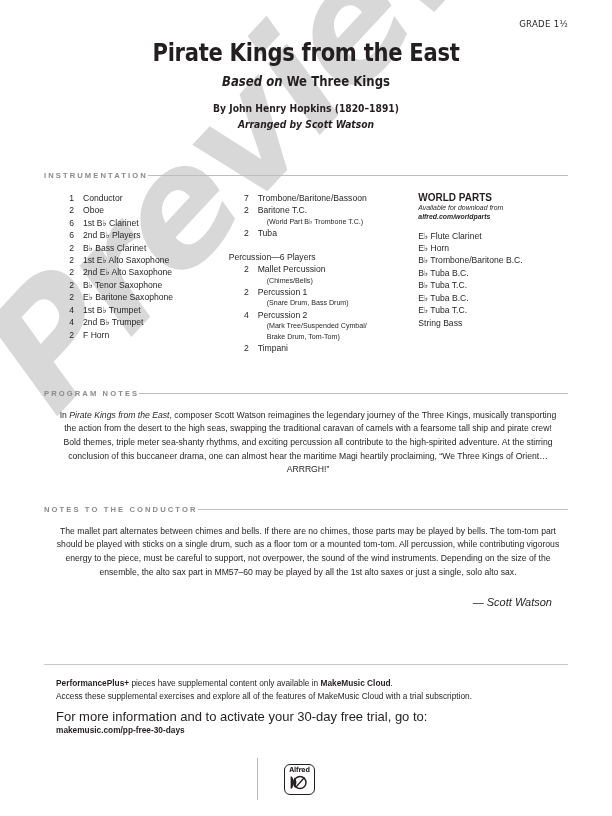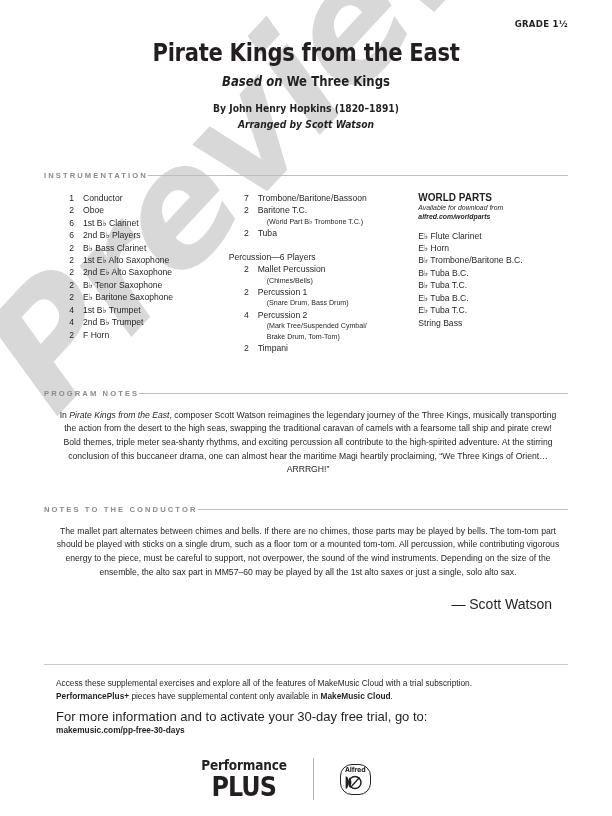--- a/index.html
+++ b/index.html
@@ -50,21 +50,21 @@
     z-index: 2;
     width: 612px;
     height: 816px;
     box-sizing: border-box;
     padding: 0 44px;
   }
 
   .grade {
     text-align: right;
     font-family: "DejaVu Sans Condensed", "Liberation Sans Narrow", "Liberation Sans", sans-serif;
-    font-weight: 700;
+    font-weight: 400;
     font-size: 9.5px;
     letter-spacing: 0.3px;
     color: #231f20;
     padding-top: 18px;
   }
 
   .title-block {
     text-align: center;
     margin-top: 10px;
   }
@@ -188,21 +188,22 @@
     line-height: 13.6px;
     color: #231f20;
     padding-left: 12px;
     padding-right: 8px;
     margin-top: 11px;
     text-align: center;
   }
   .prose em { font-style: italic; }
   .signature {
     text-align: right;
-    font-size: 14px;
+    font-size: 11px;
+    font-style: italic;
     margin-top: 17px;
     padding-right: 16px;
   }
 
   
   #footer {
     position: absolute;
     left: 44px;
     right: 44px;
     top: 664px;
@@ -260,21 +261,21 @@
   }
   .logo-sep {
     width: 1px;
     height: 42px;
     background: #b5b5b5;
   }
   .alfred-logo {
     width: 31px;
     height: 31px;
     border: 1.6px solid #231f20;
-    border-radius: 12px;
+    border-radius: 6px;
     display: flex;
     flex-direction: column;
     align-items: center;
     justify-content: flex-start;
     padding-top: 1px;
     box-sizing: border-box;
   }
   .alfred-word {
     font-family: "DejaVu Sans Condensed", "Liberation Sans Narrow", "Liberation Sans", sans-serif;
     font-weight: 700;
@@ -428,31 +429,27 @@
   <div class="section-head" id="conductor-notes-head">
     <span class="sh-label">NOTES TO THE CONDUCTOR</span>
     <span class="sh-rule"></span>
   </div>
   <div class="prose">The mallet part alternates between chimes and bells. If there are no chimes, those parts may be played by bells. The tom-tom part should be played with sticks on a single drum, such as a floor tom or a mounted tom-tom. All percussion, while contributing vigorous energy to the piece, must be careful to support, not overpower, the sound of the wind instruments. Depending on the size of the ensemble, the alto sax part in MM57–60 may be played by all the 1st alto saxes or just a single, solo alto sax.</div>
   <div class="signature">— Scott Watson</div>
 
   <div id="footer">
     <div class="footer-rule"></div>
 
+    <div class="footer-text"><b>PerformancePlus+</b><span> pieces have supplemental content only available in </span><b>MakeMusic Cloud</b><span>.</span></div>
     <div class="footer-text">Access these supplemental exercises and explore all of the features of MakeMusic Cloud with a trial subscription.</div>
-    <div class="footer-text"><b>PerformancePlus+</b><span> pieces have supplemental content only available in </span><b>MakeMusic Cloud</b><span>.</span></div>
 
     <div class="footer-text-2">For more information and to activate your 30-day free trial, go to:</div>
     <div class="footer-text footer-url">makemusic.com/pp-free-30-days</div>
 
     <div class="logos">
-      <div class="pp-logo">
-        <span class="pp-top">Performance</span>
-        <span class="pp-bottom">PLUS</span>
-      </div>
       <div class="logo-sep"></div>
       <div class="alfred-logo">
         <span class="alfred-word">Alfred</span>
         <span class="alfred-mark">
           <svg width="22" height="17" viewBox="0 0 22 17" aria-hidden="true">
             <g fill="none" stroke="#231f20" stroke-width="1.5">
               <circle cx="11" cy="8.5" r="6"></circle>
               <path d="M6.5 13.5 L15.5 3.5" stroke-width="1.3"></path>
             </g>
             <path d="M1.6 2.2 C1.6 8.5 1.6 8.5 1.6 14.8 C3.6 14.8 4.4 12.0 4.4 8.5 C4.4 5.0 3.6 2.2 1.6 2.2 Z" fill="#231f20"></path>

